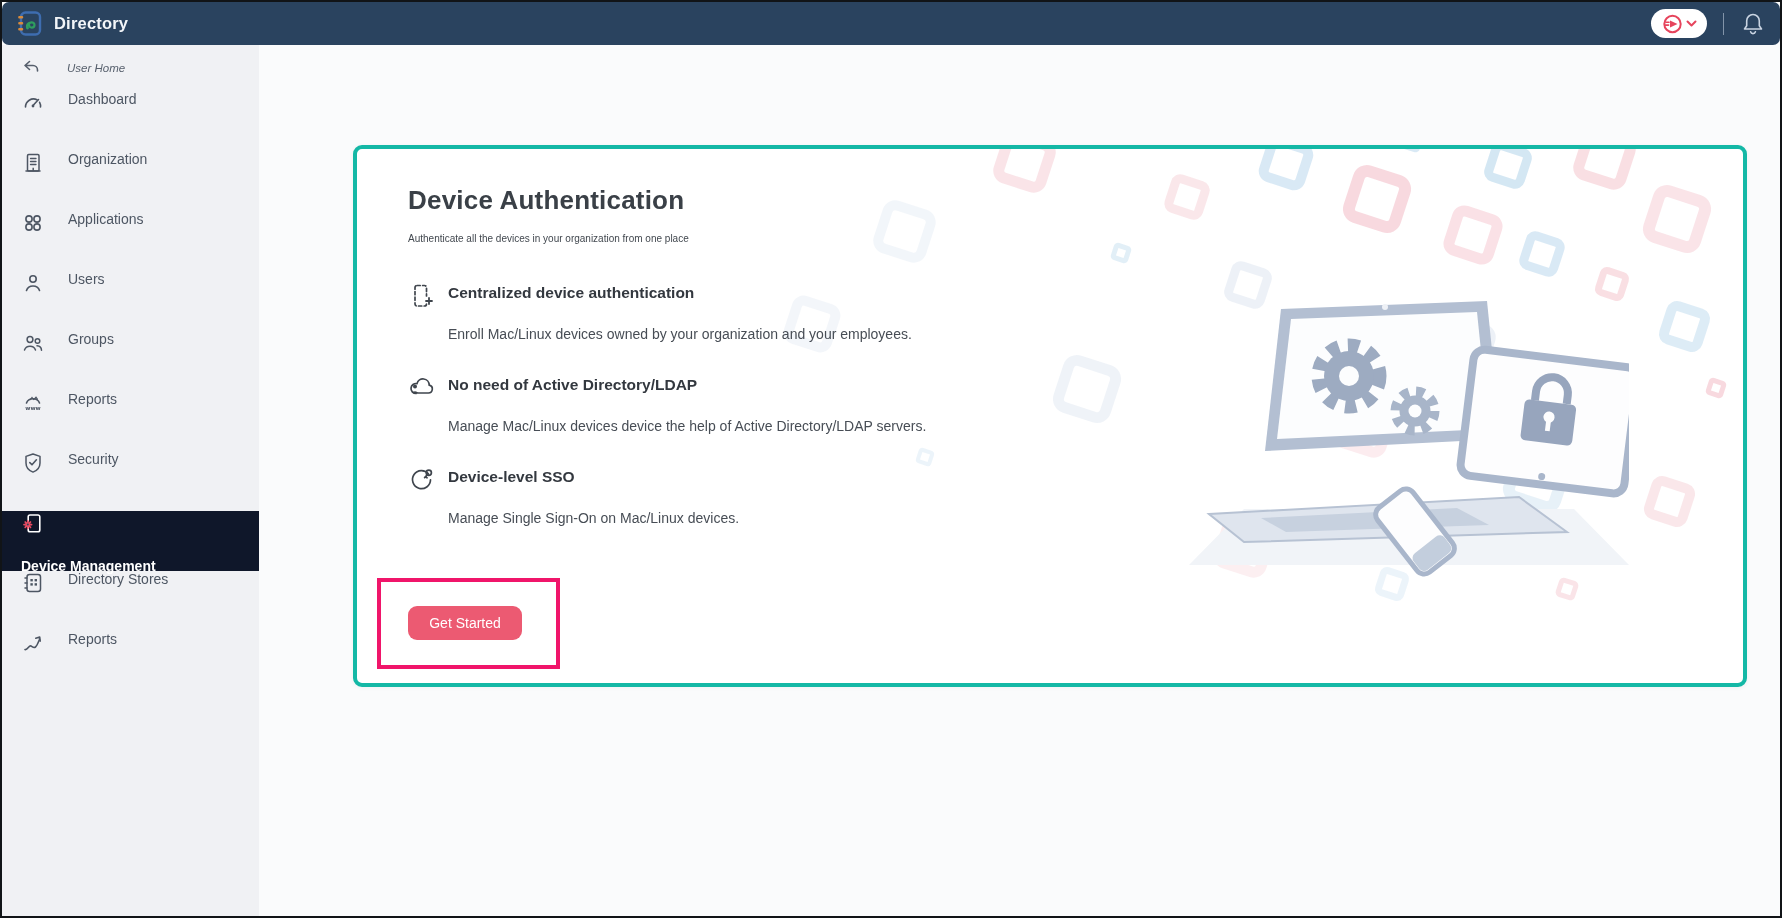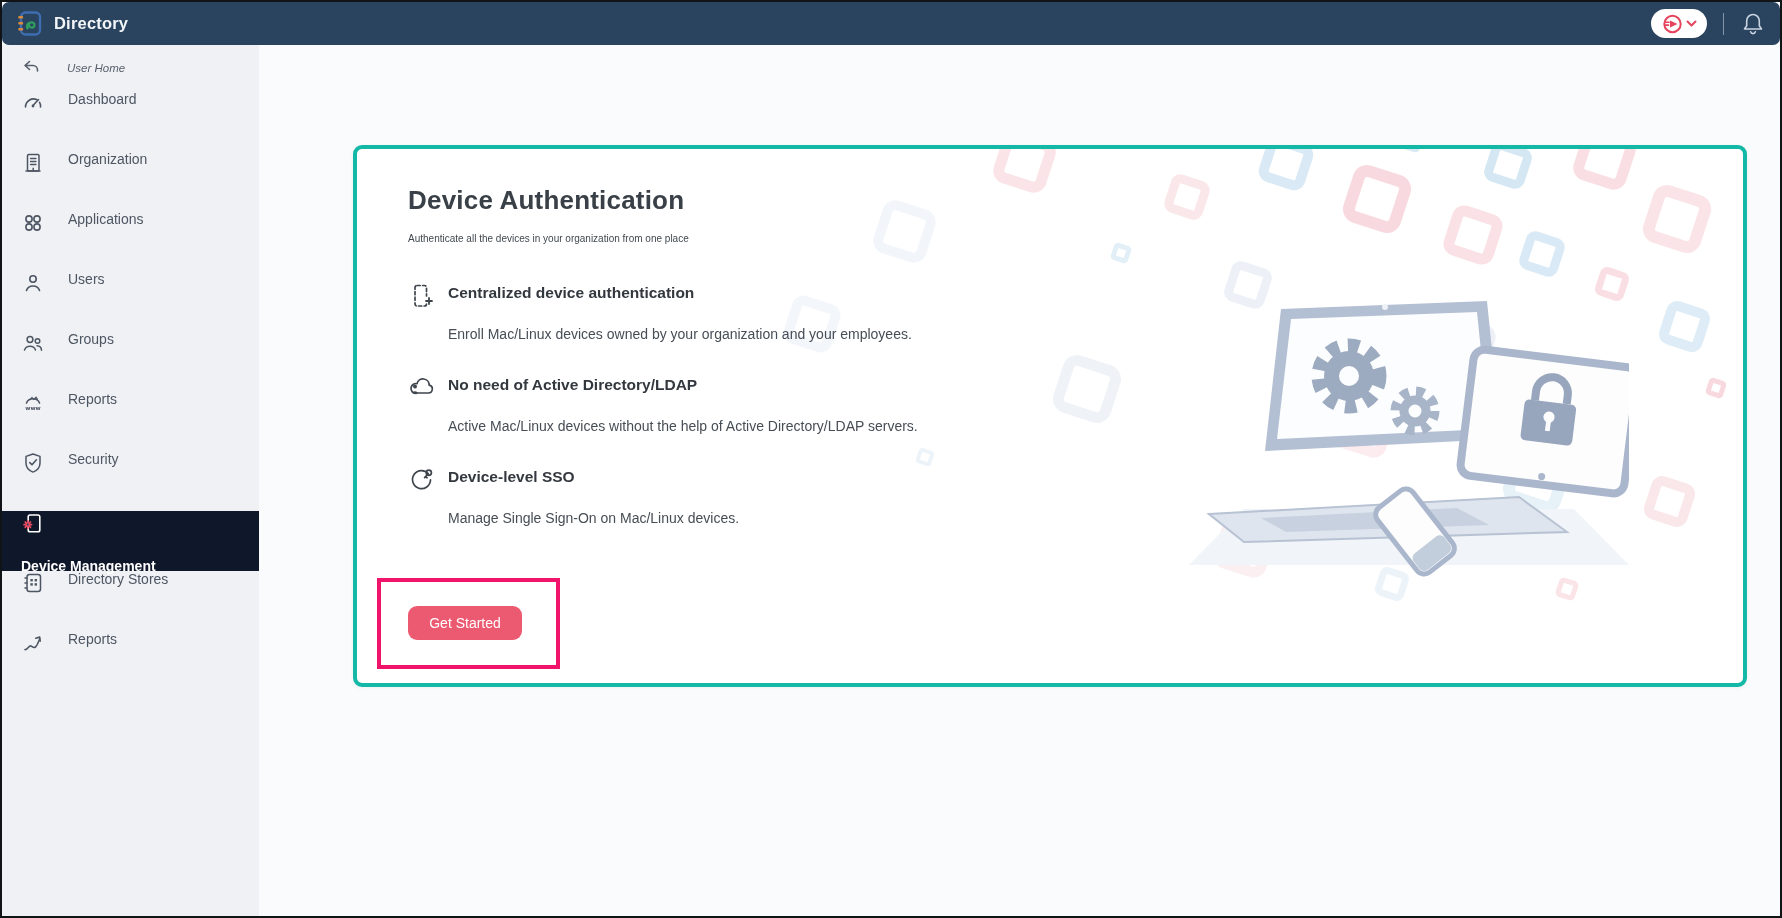--- a/index.html
+++ b/index.html
@@ -320,21 +320,21 @@
           </div>
 
           <div class="feature">
             <svg class="feature-icon" width="27" height="27" viewBox="0 0 27 27">
               <path d="M8 19.5 a5 5 0 1 1 1-9.9 a6.2 6.2 0 0 1 12.2 1.5 a4 4 0 0 1-1 7.9 H9" fill="none" stroke="#3f454d" stroke-width="1.7" stroke-linecap="round"></path>
               <circle cx="7" cy="12.5" r="2" fill="#3f454d"></circle>
               <path d="M3.8 19 a3.6 3.4 0 0 1 6.4 0" fill="#3f454d"></path>
             </svg>
             <div>
               <div class="feature-title">No need of Active Directory/LDAP</div>
-              <div class="feature-desc">Active Mac/Linux devices without the help of Active Directory/LDAP servers.</div>
+              <div class="feature-desc">Manage Mac/Linux devices device the help of Active Directory/LDAP servers.</div>
             </div>
           </div>
 
           <div class="feature">
             <svg class="feature-icon" width="27" height="27" viewBox="0 0 27 27">
               <path d="M20.5 8 a9 9 0 1 0 2 5.8" fill="none" stroke="#3f454d" stroke-width="1.7" stroke-linecap="round"></path>
               <circle cx="20.8" cy="6.8" r="2.6" fill="none" stroke="#3f454d" stroke-width="1.7"></circle>
               <path d="M19 9 l-2.4 2.6 M17.6 10.5 l1.5 1.3" stroke="#3f454d" stroke-width="1.7" stroke-linecap="round"></path>
             </svg>
             <div>

